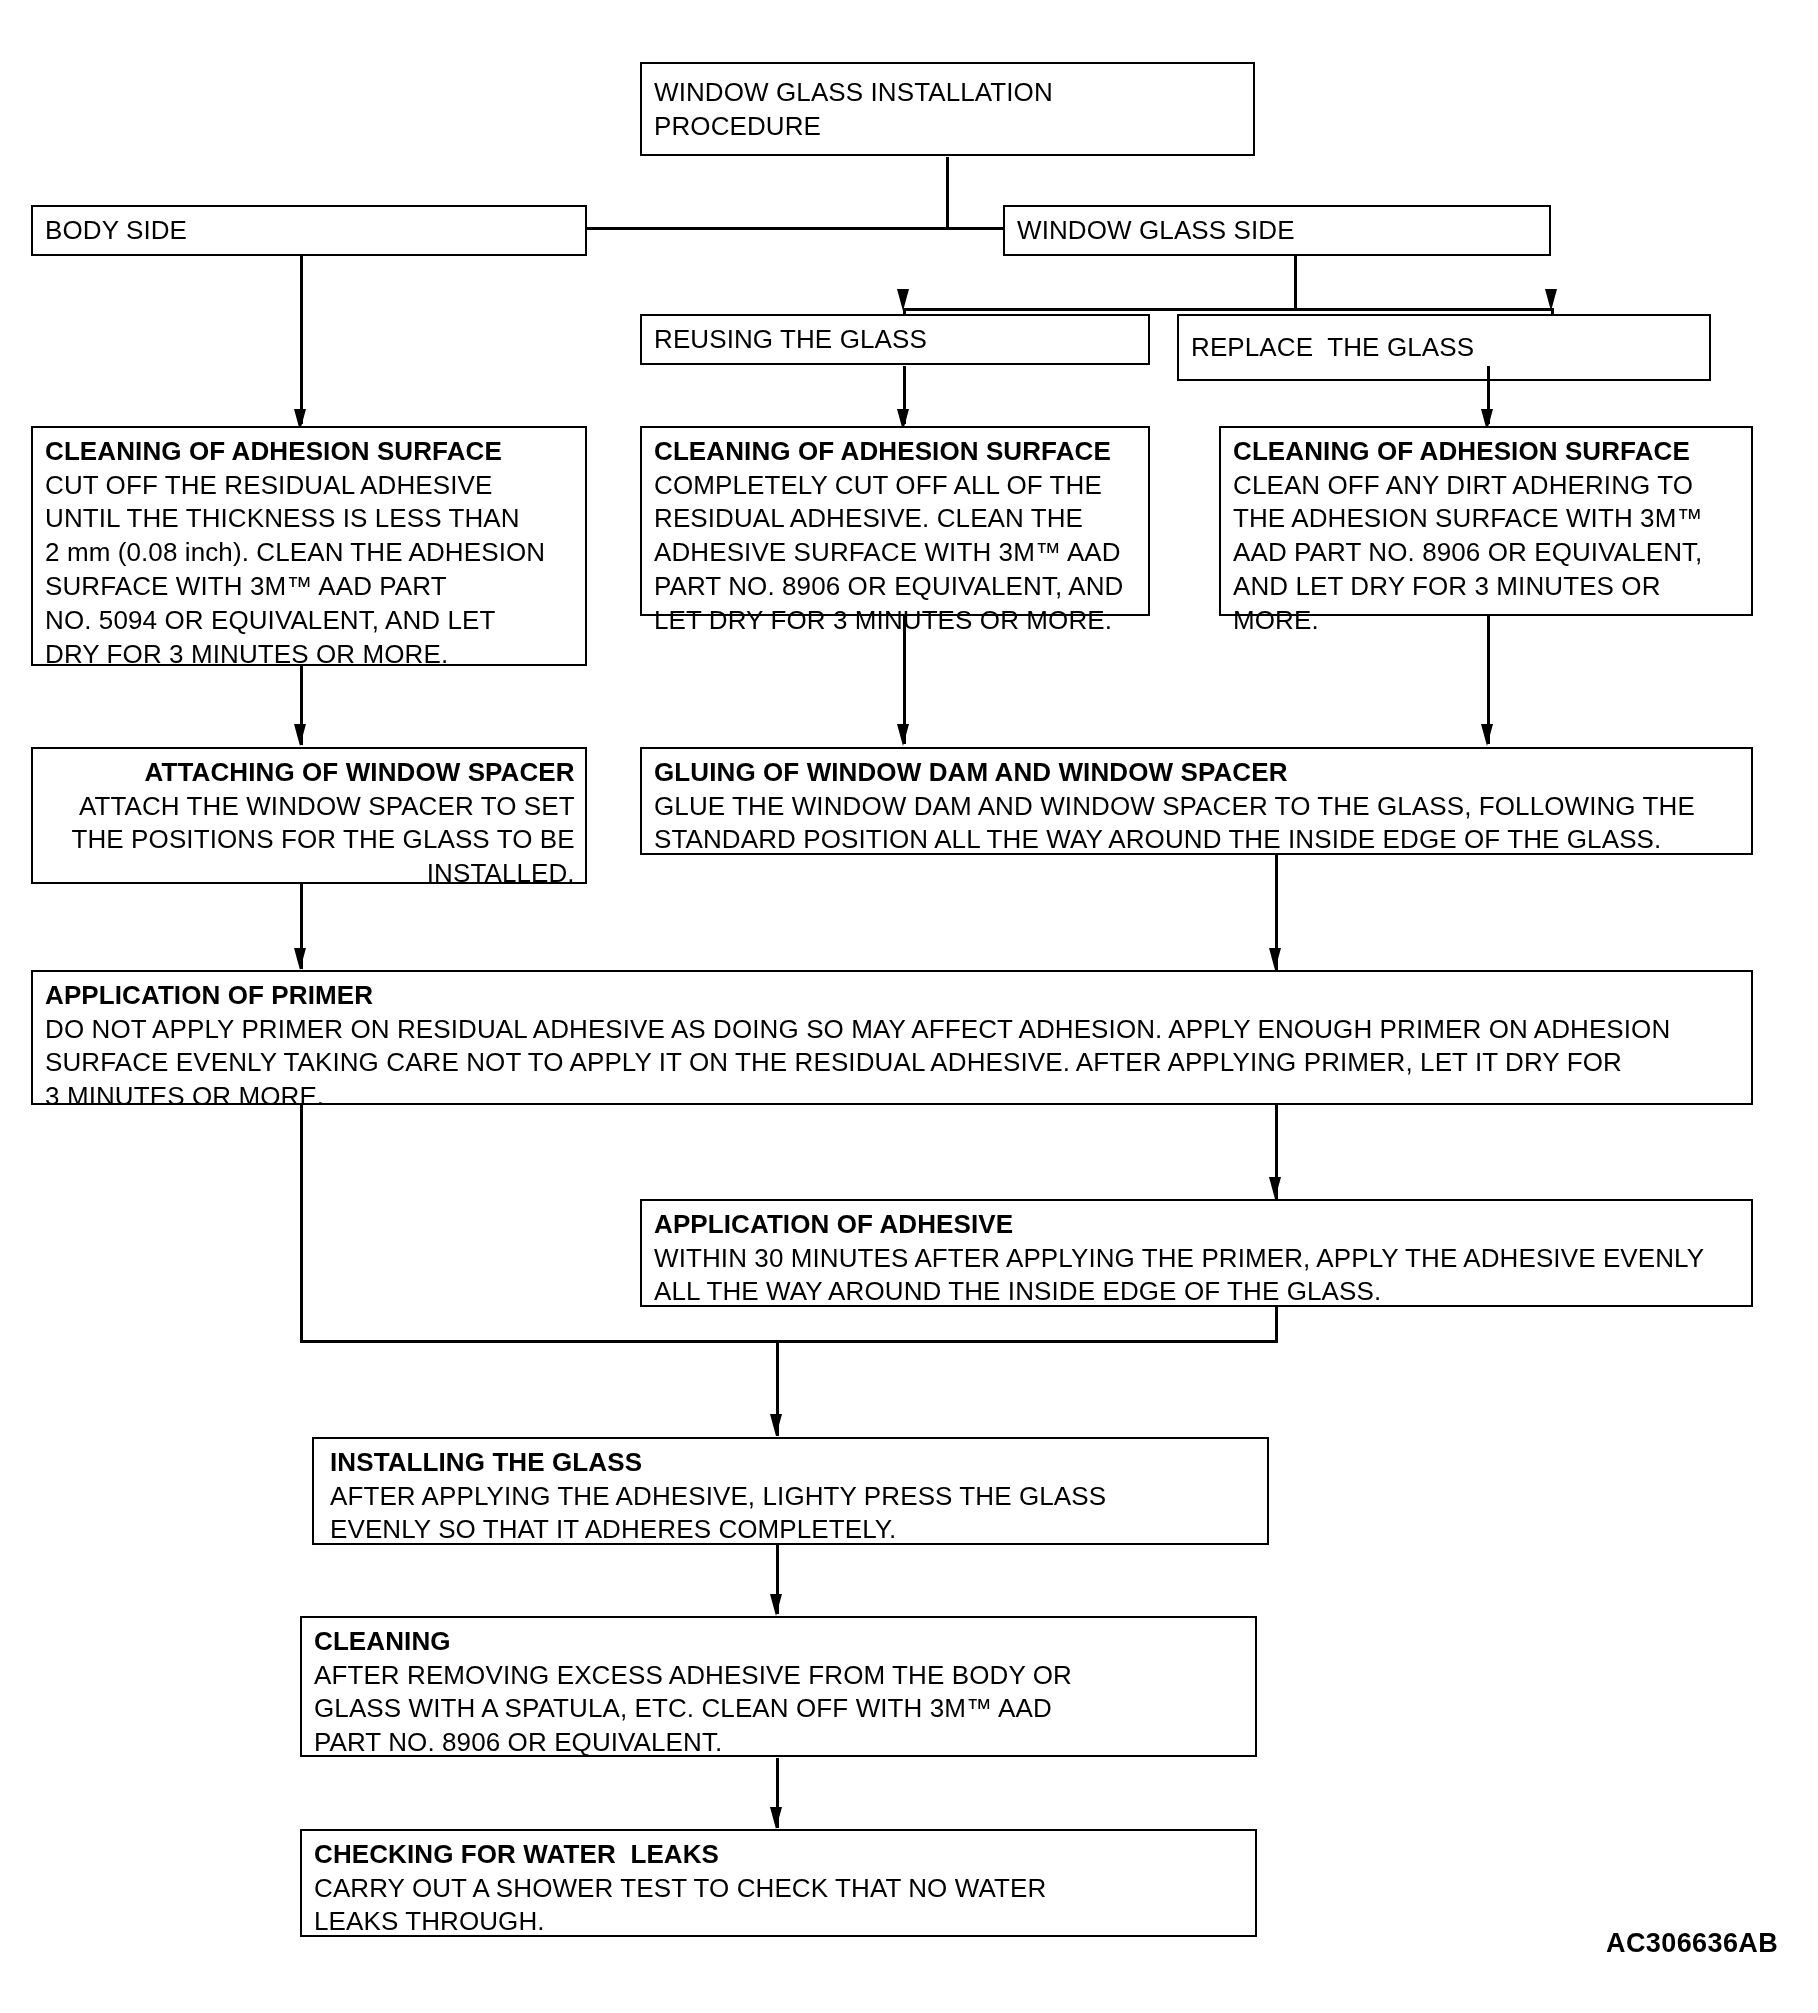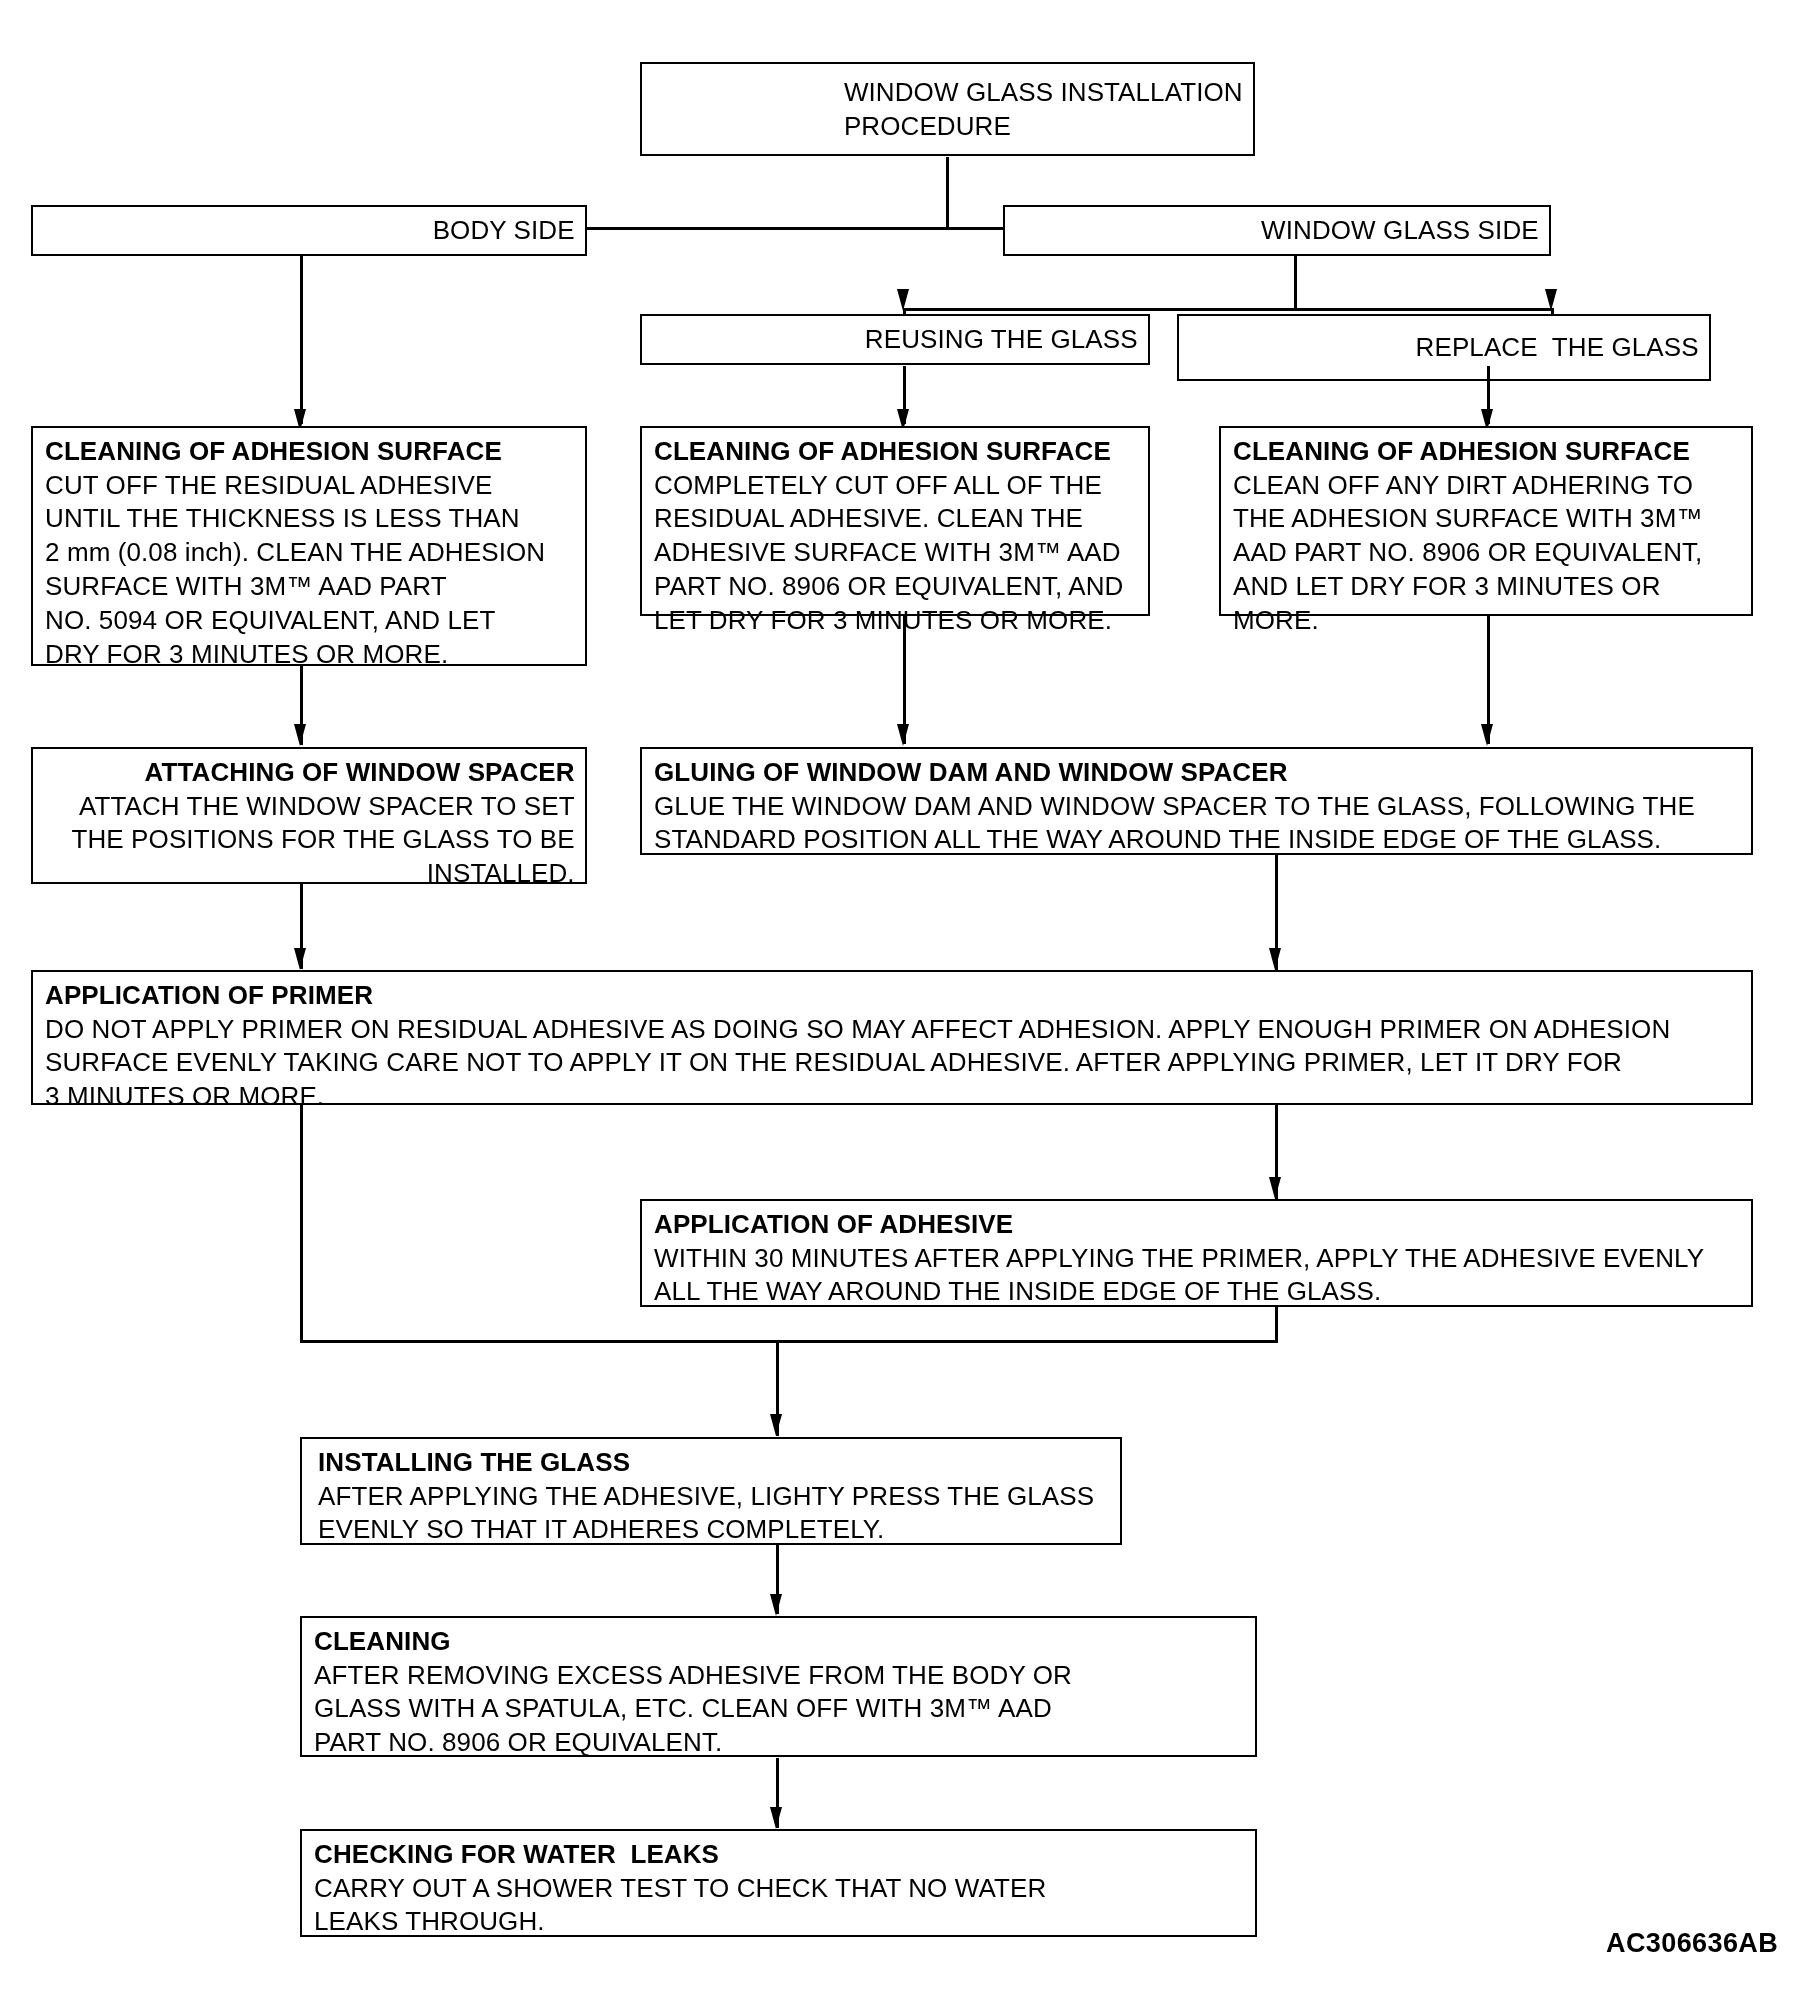--- a/index.html
+++ b/index.html
@@ -38,21 +38,20 @@
     line-height: 1.30;
     letter-spacing: 0.1px;
     white-space: pre-line;
   }
   .box.plain .title {
     font-weight: normal;
   }
   .box.plain {
     display: flex;
     align-items: center;
-    justify-content: flex-end;
   }
 
   
   .vline {
     position: absolute;
     width: 2.6px;
     background: #000000;
   }
   .hline {
     position: absolute;
@@ -199,21 +198,21 @@
 ALL THE WAY AROUND THE INSIDE EDGE OF THE GLASS.</div>
   </div>
 
   <div class="vline" style="left:1275px; top:1306px; height:36px;"></div>
 
   <div class="hline" style="left:300px; top:1340px; width:978px;"></div>
 
   <div class="vline" style="left:776px; top:1340px; height:96px;"></div>
   <div class="arrow" style="left:770px; top:1414px;"></div>
 
-  <div class="box" style="left:300px; top:1437px; width:822px; height:108px;padding-left:16px;">
+  <div class="box" style="left:312px; top:1437px; width:957px; height:108px;padding-left:16px;">
     <div class="title">INSTALLING THE GLASS</div>
     <div class="body">AFTER APPLYING THE ADHESIVE, LIGHTY  PRESS THE GLASS
 EVENLY SO THAT IT ADHERES COMPLETELY.</div>
   </div>
 
   <div class="vline" style="left:776px; top:1544px; height:70px;"></div>
   <div class="arrow" style="left:770px; top:1594px;"></div>
 
   <div class="box" style="left:300px; top:1616px; width:957px; height:141px;">
     <div class="title">CLEANING</div>

